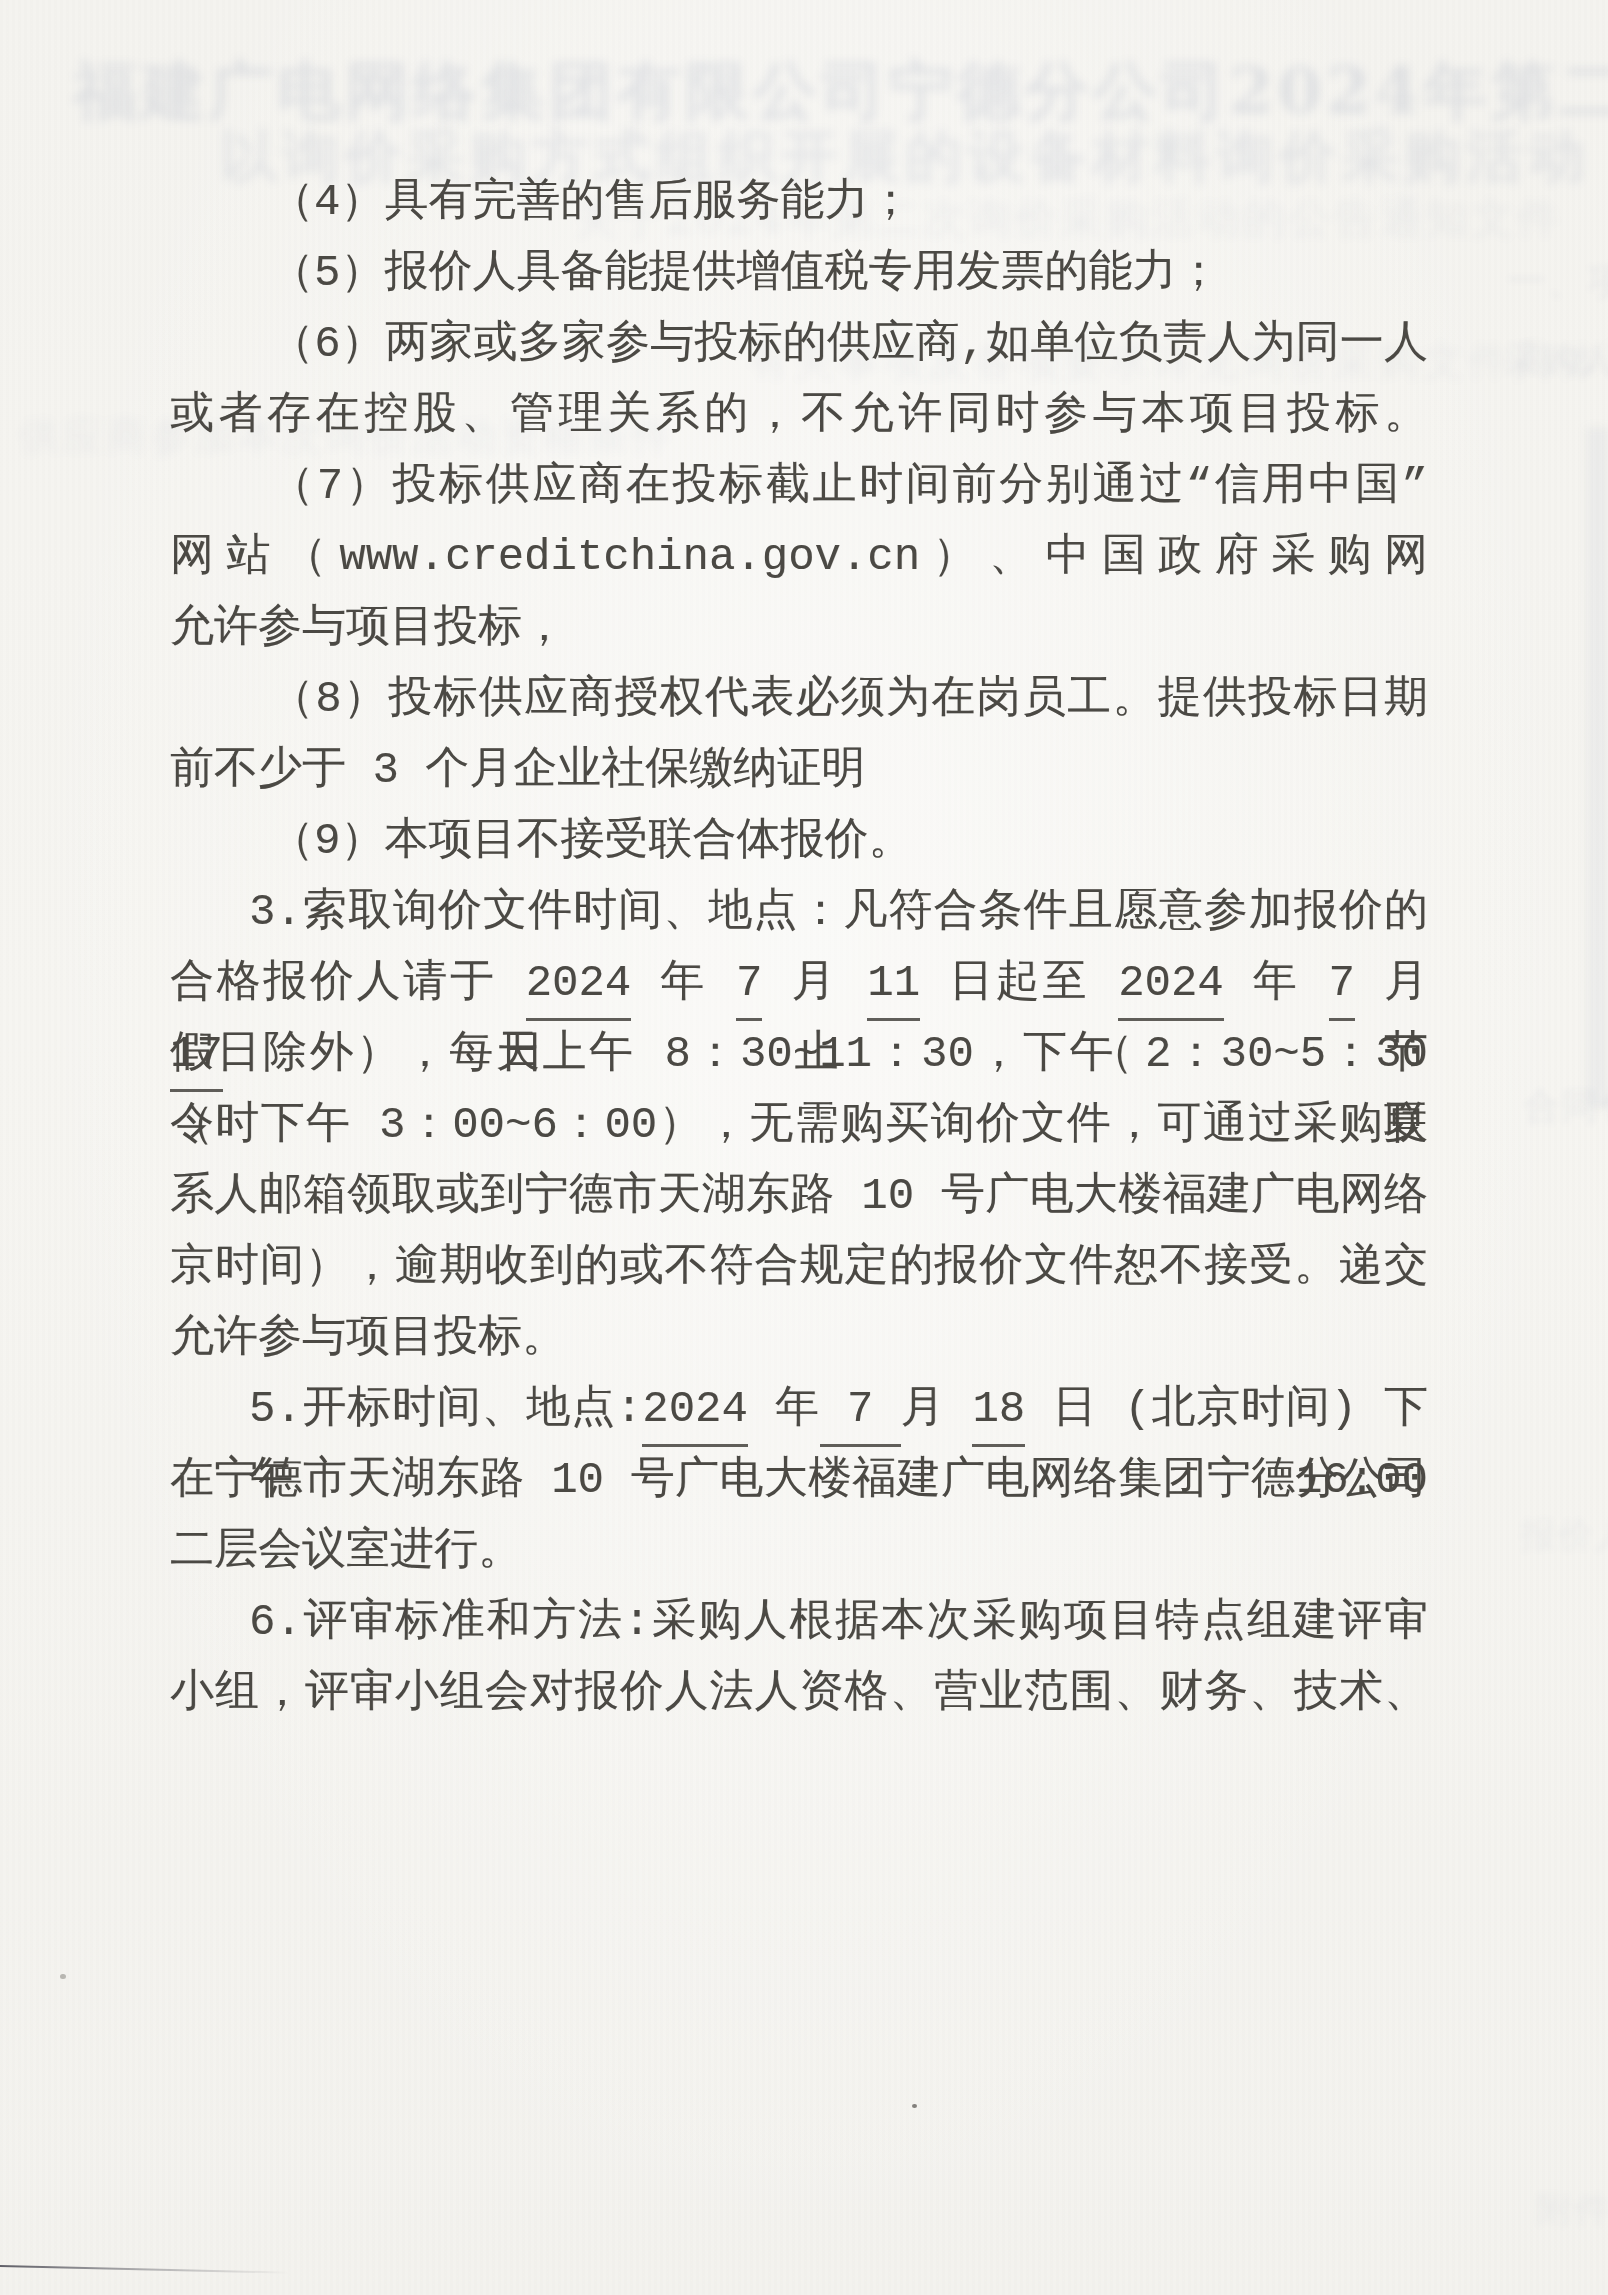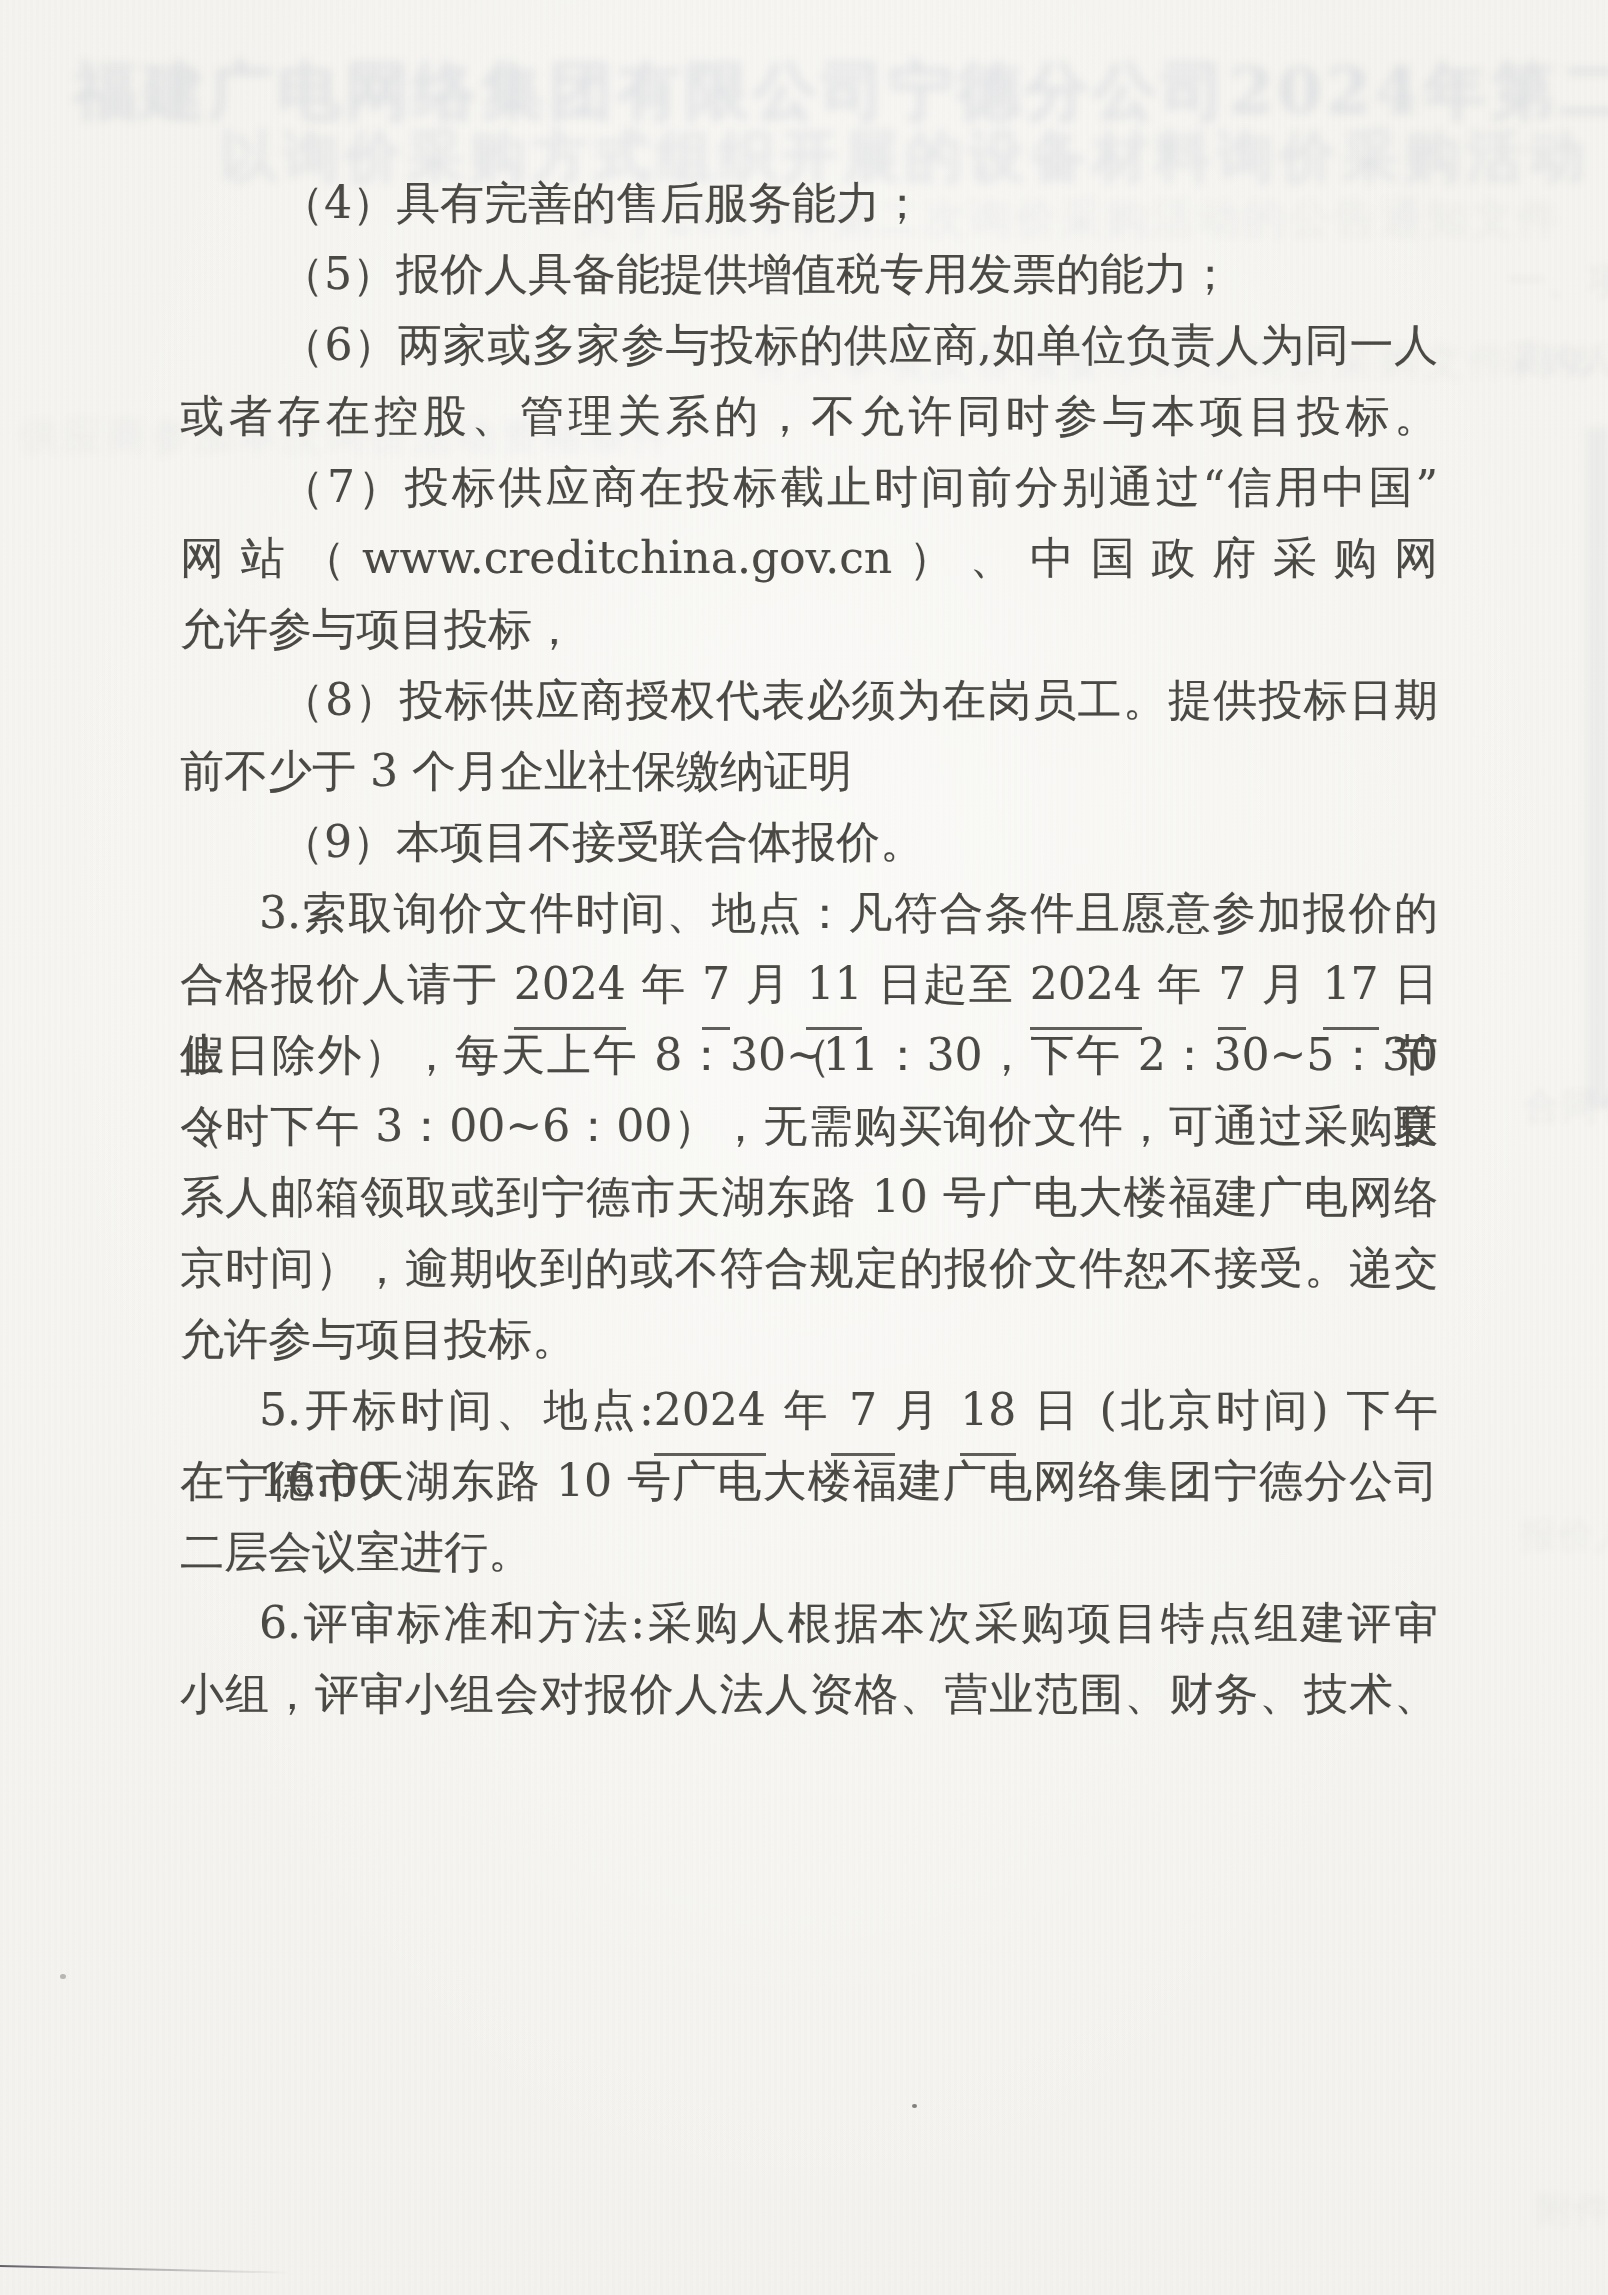--- a/index.html
+++ b/index.html
@@ -11,29 +11,30 @@
   }
   .page{
     position:relative;width:1609px;height:2295px;overflow:hidden;
     background:
       radial-gradient(ellipse at 50% 40%, rgba(255,255,255,.5) 0%, rgba(255,255,255,0) 70%),
       repeating-linear-gradient(90deg, rgba(120,118,110,.015) 0 2.7px, rgba(0,0,0,0) 2.7px 6px),
       linear-gradient(180deg,#f4f3ef 0%,#f6f5f1 45%,#f3f2ee 100%);
   }
   
   .doc{
-    position:absolute;left:180px;top:167px;width:1258px;
+    position:absolute;left:170px;top:167px;width:1258px;
     font-size:44px;line-height:71px;color:#4b4944;
     text-shadow:0.4px 0.4px 0 rgba(75,73,68,.28);
+    font-family:Liberation Mono, monospace;
   }
   .ln{white-space:normal;height:71px;}
   .ln.fill{text-align:justify;text-align-last:justify;}
   .ln.ind-b{padding-left:100px;}
   .ln.ind-s{padding-left:79px;}
-  .u{border-bottom:3.3px solid rgba(62,60,55,.82);padding-bottom:18px;margin-top:8px;}
+  .u{border-bottom:3.3px solid rgba(62,60,55,.82);padding-bottom:10px;margin-top:8px;}
   
   .ghost-layer{position:absolute;inset:0;pointer-events:none;}
   .ghost{
     position:absolute;white-space:nowrap;color:#6f7da0;
     font-family:"DejaVu Serif","Liberation Serif",serif;
   }
   
   .corner-line{
     position:absolute;left:-4px;top:2265px;width:293px;height:2px;
     background:linear-gradient(to right, rgba(68,68,78,.85) 0%, rgba(68,68,78,.35) 55%, rgba(68,68,78,0) 100%);

